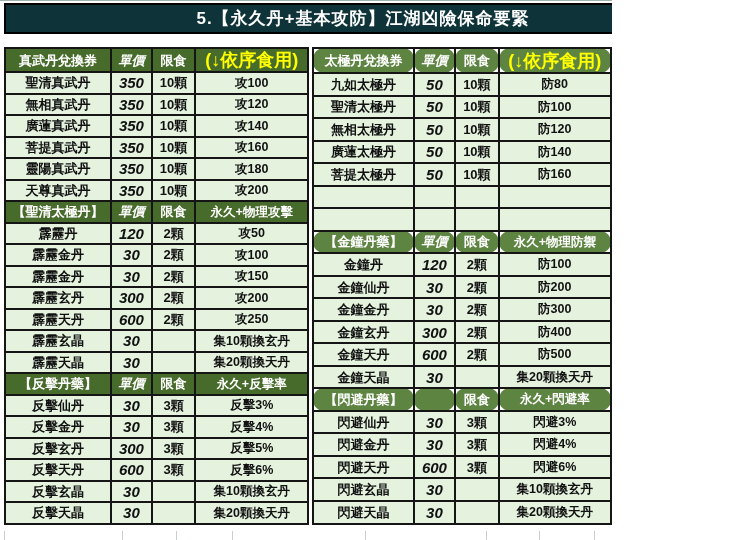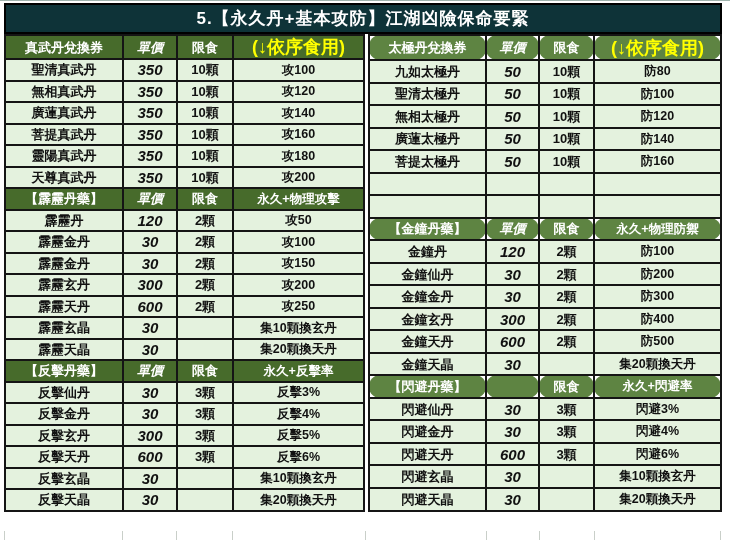--- a/index.html
+++ b/index.html
@@ -1,28 +1,28 @@
 <!DOCTYPE html>
 <html><head>
 <meta charset="utf-8">
 <style>
   html,body{margin:0;padding:0;}
   .sheet{
-    position:relative;width:730px;height:540px;background:#ffffff;
+    position:relative;width:612px;height:540px;background:#ffffff;
     font-family:"Liberation Sans","DejaVu Sans",sans-serif;overflow:hidden;
   }
   .top-edge{position:absolute;left:0;top:0;width:730px;height:1px;background:#9fb3ad;}
   .titlebar{
     position:absolute;left:4px;top:3px;width:714px;height:27px;
     background:#0e3338;border:2px solid #000;
     color:#ffffff;font-weight:bold;font-size:17px;letter-spacing:1px;
     display:flex;align-items:center;justify-content:center;white-space:nowrap;
   }
   .panels{position:absolute;left:4px;top:34px;display:flex;gap:3px;}
-  table{border-collapse:collapse;table-layout:fixed;border:2px solid #0d0d0d;}
+  table{border-collapse:collapse;table-layout:fixed;border:2px solid #0d0d0d;margin-top:13px;}
   td{
     border:2px solid #151515;text-align:center;vertical-align:middle;
     font-weight:bold;color:#111;padding:0;overflow:hidden;white-space:nowrap;
     background:#e4f2de;font-size:13px;line-height:1;
   }
   tr{height:21.5px;}
   tr.head{height:24px;}
   td.c1{font-size:15px;font-style:italic;}
   td.c3{font-size:12.5px;}
   
@@ -87,21 +87,21 @@
             <td class="c2">10顆</td>
             <td class="c3">攻180</td>
           </tr>
           <tr class="data">
             <td class="c0">天尊真武丹</td>
             <td class="c1">350</td>
             <td class="c2">10顆</td>
             <td class="c3">攻200</td>
           </tr>
           <tr class="sub">
-            <td class="c0">【霹靂丹藥】</td>
+            <td class="c0">【聖清太極丹】</td>
             <td class="c1">單價</td>
             <td class="c2">限食</td>
             <td class="c3">永久+物理攻擊</td>
           </tr>
           <tr class="data">
             <td class="c0">霹靂丹</td>
             <td class="c1">120</td>
             <td class="c2">2顆</td>
             <td class="c3">攻50</td>
           </tr>

